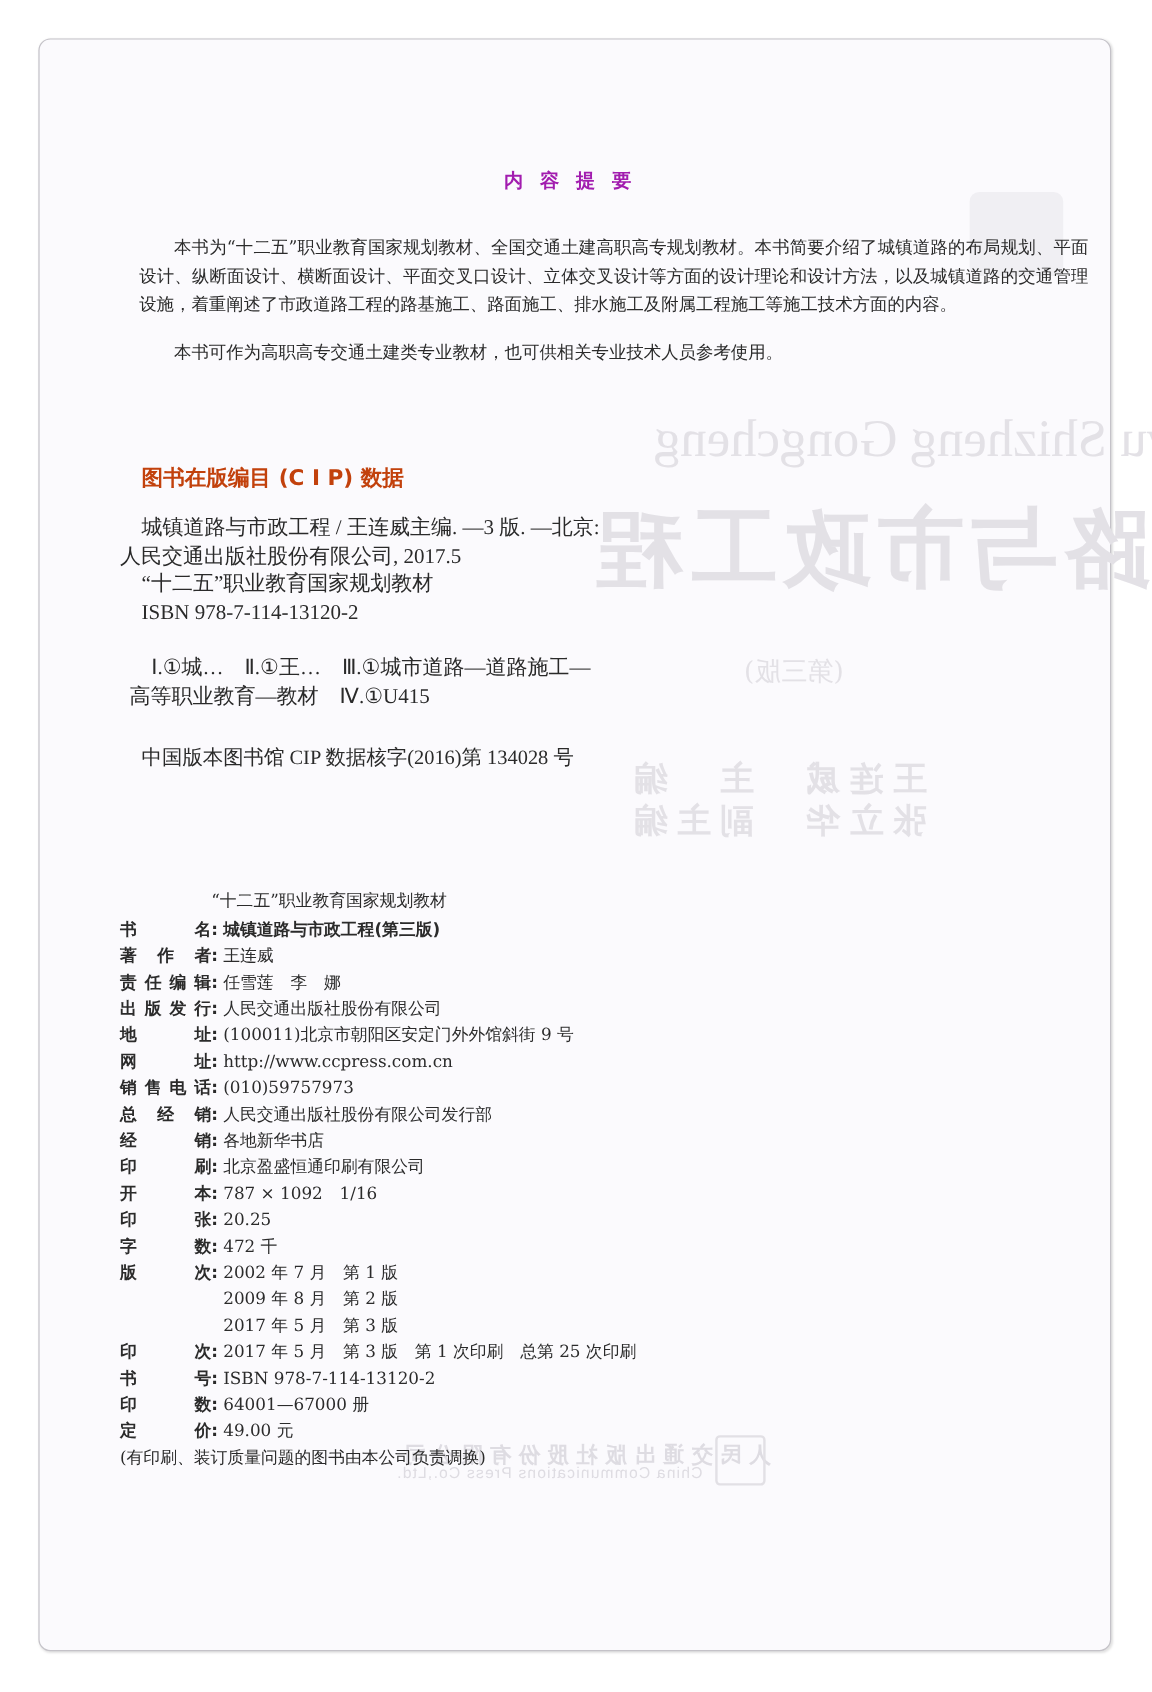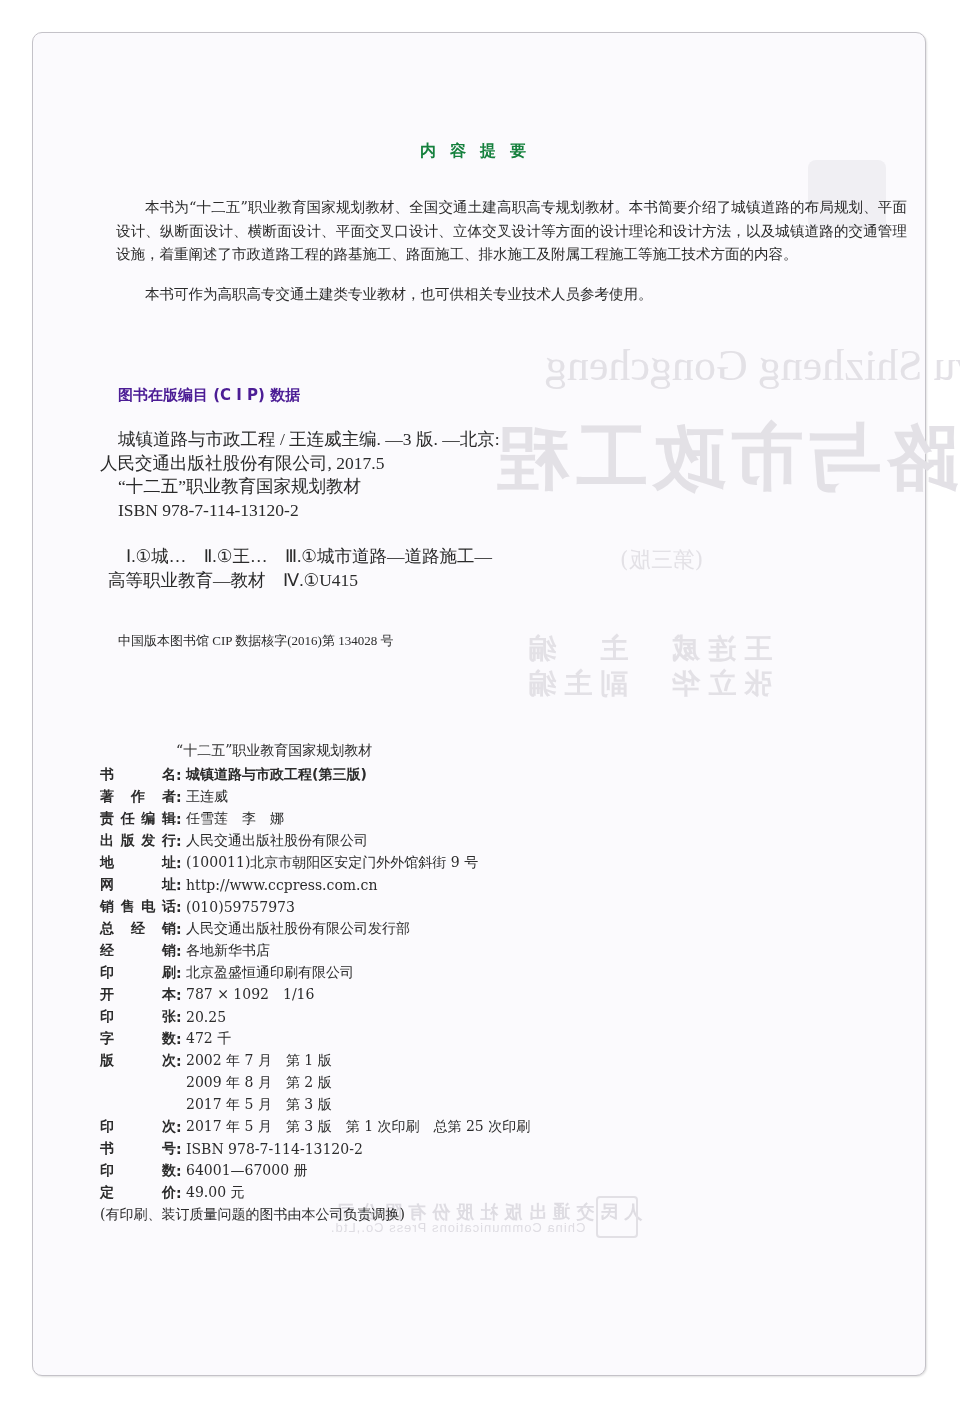--- a/index.html
+++ b/index.html
@@ -38,43 +38,43 @@
     border-radius: 8px; background: #f0eff3; pointer-events: none;
   }
   .ghost-publisher { left: 330px; top: 1200px; font-size: 18px; font-weight: bold; letter-spacing: 6px; color: #dedce2; }
   .ghost-publisher-en { left: 330px; top: 1220px; font-size: 13px; font-family: "Liberation Sans", sans-serif; letter-spacing: 1px; color: #dedce2; }
   .ghost-emblem { position:absolute; left: 596px; top: 1196px; width: 38px; height: 38px; border: 2px solid #e2e0e5; border-radius: 4px; }
 
   
   .summary-title {
     left: 0; width: 100%; top: 141px; text-align: center;
     font-family: "DejaVu Sans", sans-serif; font-weight: bold;
-    font-size: 16px; letter-spacing: 14px; color: #15803d;
+    font-size: 16px; letter-spacing: 14px; color: #a21caf;
   }
   .summary {
     position: absolute; left: 100px; top: 180px; width: 823px;
     font-size: 14.5px; line-height: 23.5px; color: #2b2b2b;
     text-align: justify;
   }
   .summary p { margin: 16px; text-indent: 2em; }
 
   
   .cip-heading {
     left: 118px; top: 386px; font-family: "DejaVu Sans", sans-serif;
-    font-weight: bold; font-size: 15px; color: #4c1d95;
+    font-weight: bold; font-size: 18px; color: #c2410c;
   }
   .cip-block {
     position: absolute; left: 100px; top: 428px; width: 540px;
     font-family: "Liberation Serif", serif; font-size: 17.5px; line-height: 23.5px; color: #2a2a2a;
   }
   .cip-block p { margin: 0; }
   .indent { padding-left: 18px; }
   .cip-class { position: absolute; left: 108px; top: 545px; font-family: "Liberation Serif", serif; font-size: 17.5px; line-height: 23.5px; }
   .cip-class p { margin: 0; }
-  .cip-verify { left: 118px; top: 620px; font-family: "Liberation Serif", serif; font-size: 13px; margin-top: 12px; }
+  .cip-verify { left: 118px; top: 620px; font-family: "Liberation Serif", serif; font-size: 17px; }
 
   
   .series-line { left: 176px; top: 742px; font-size: 14px; color: #2b2b2b; }
   .colophon { position: absolute; left: 100px; top: 764px; }
   .row { display: flex; height: 22px; align-items: center; font-size: 14px; }
   .row .label {
     width: 76px; display: flex; justify-content: space-between;
     font-family: "DejaVu Sans", sans-serif; font-weight: bold; color: #2b2b2b;
   }
   .row .colon { width: 8px; font-weight: bold; font-family: "DejaVu Sans", sans-serif; }

